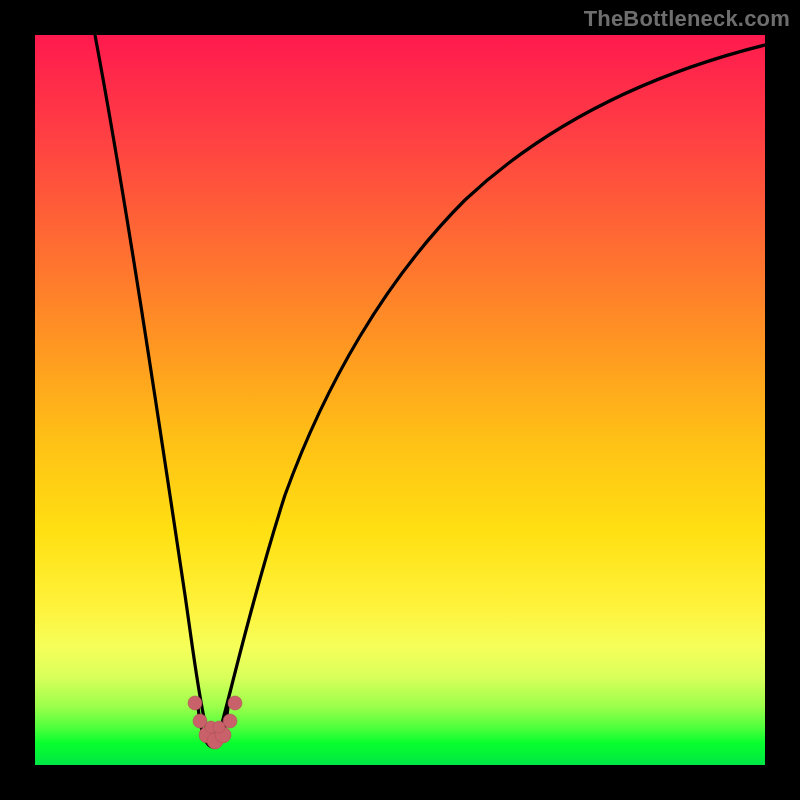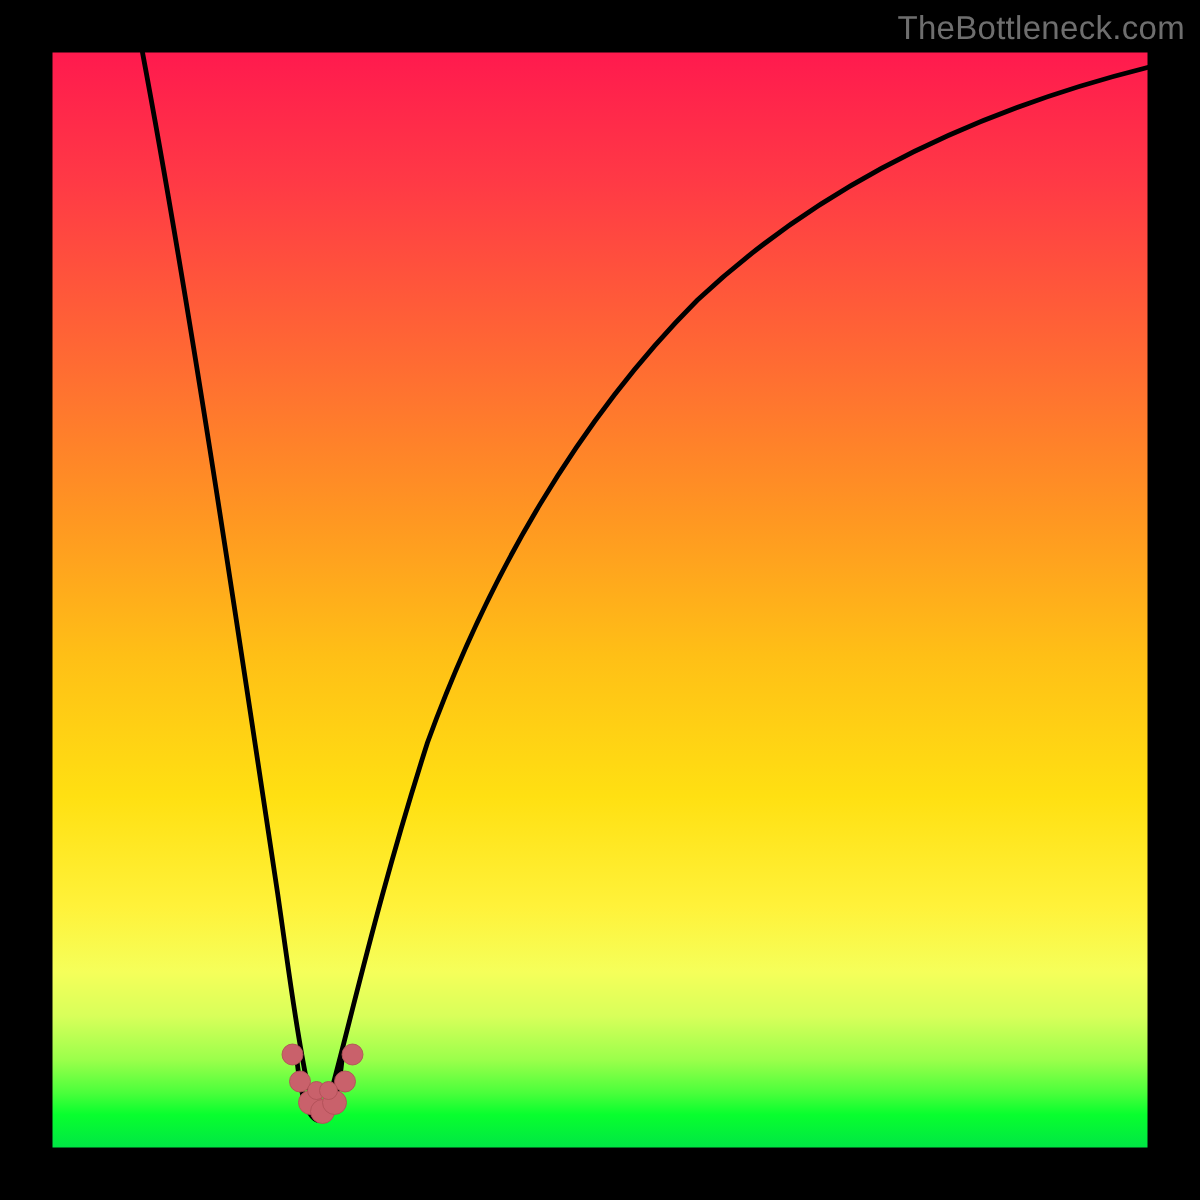--- a/index.html
+++ b/index.html
@@ -41,21 +41,21 @@
       #08ff2e 97%,
       #00e645 100%
     );
   }
   .watermark {
     position: absolute;
     top: 6px;
     right: 10px;
     color: #6e6e6e;
     font-size: 22px;
-    font-weight: 400;
+    font-weight: 700;
     letter-spacing: 0.2px;
     user-select: none;
   }
   svg.curves {
     position: absolute;
     left: 0;
     top: 0;
     width: 730px;
     height: 730px;
     overflow: visible;

